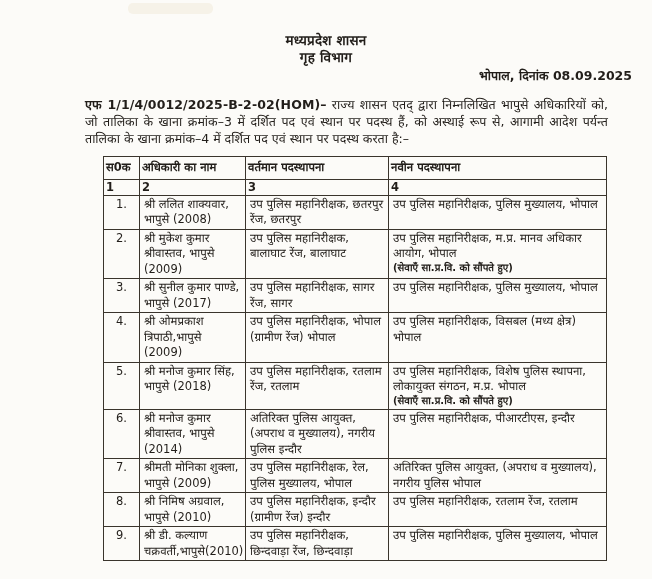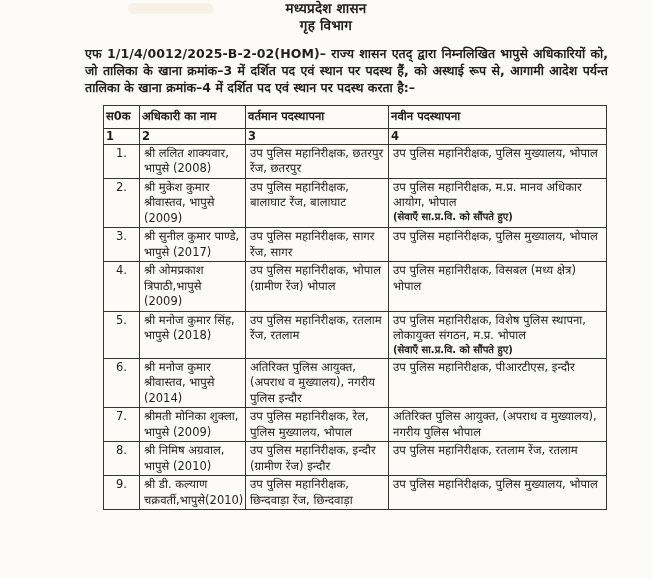--- a/index.html
+++ b/index.html
@@ -20,40 +20,39 @@
     position: absolute;
     left: 128px;
     top: 3px;
     width: 85px;
     height: 11px;
     background: #f2ecdf;
     opacity: 0.65;
     border-radius: 5px;
   }
   .center-head {
-    padding-top: 0;
+    padding-top: 32px;
     text-align: center;
     font-weight: bold;
     font-size: 13.5px;
     line-height: 16.5px;
     letter-spacing: 0.2px;
   }
   .date-line {
     margin-top: 2px;
     padding-right: 20px;
     text-align: right;
     font-weight: bold;
     font-size: 12.5px;
   }
   .para {
     margin: 12px 44px 0 85px;
     text-align: justify;
     font-size: 12.5px;
     line-height: 17px;
-    font-weight: bold;
   }
   .para b {
     letter-spacing: 0.1px;
   }
   table.tbl {
     margin: 9px 0 0 103px;
     border-collapse: collapse;
     width: 503px;
     table-layout: fixed;
     font-size: 11.5px;
@@ -92,20 +91,21 @@
 
 <div class="doc">
 
   <div class="smudge"></div>
 
   <div class="center-head">
     <div>मध्यप्रदेश शासन</div>
     <div>गृह विभाग</div>
   </div>
 
+  <div class="date-line">भोपाल, दिनांक 08.09.2025</div>
 
   <p class="para"><b>एफ 1/1/4/0012/2025-B-2-02(HOM)–</b><span> राज्य शासन एतद् द्वारा निम्नलिखित भापुसे अधिकारियों को, जो तालिका के खाना क्रमांक–3 में दर्शित पद एवं स्थान पर पदस्थ हैं, को अस्थाई रूप से, आगामी आदेश पर्यन्त तालिका के खाना क्रमांक–4 में दर्शित पद एवं स्थान पर पदस्थ करता है:–</span></p>
 
   <table class="tbl">
     <colgroup>
       <col style="width:36px">
       <col style="width:106px">
       <col style="width:143px">
       <col style="width:218px">
     </colgroup>

